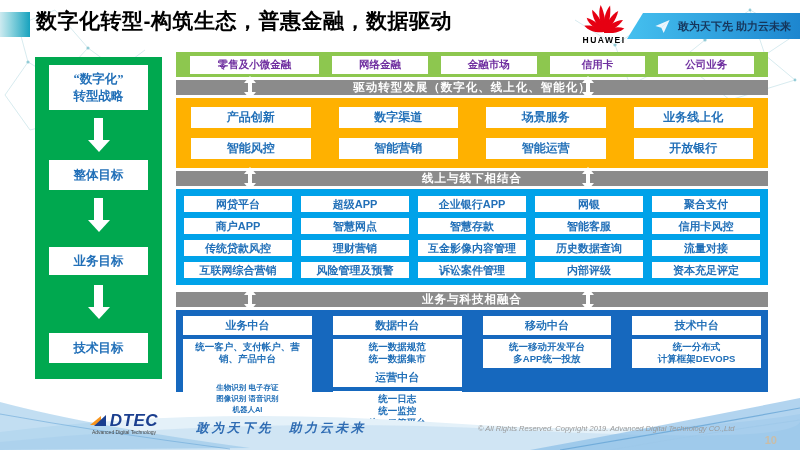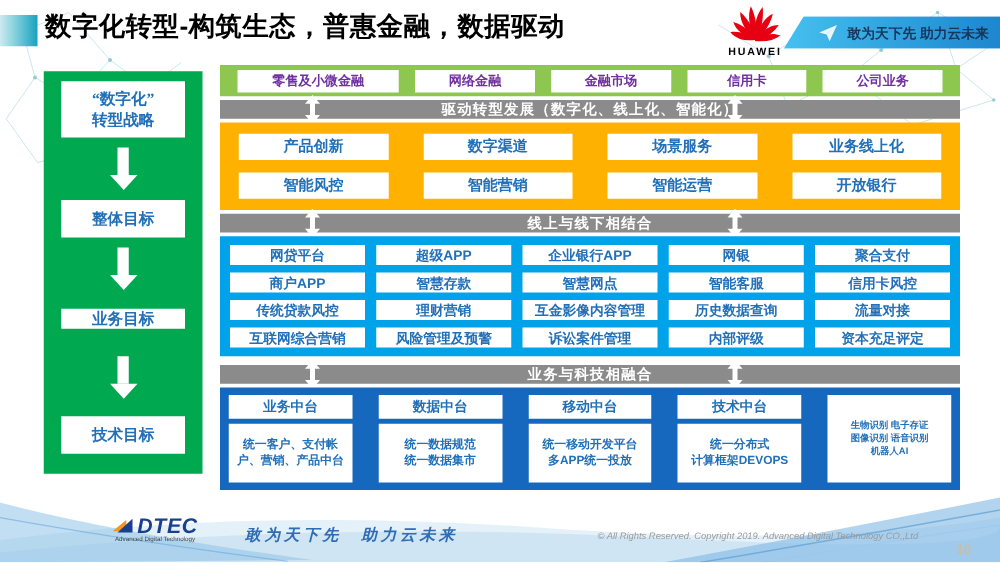--- a/index.html
+++ b/index.html
@@ -55,21 +55,21 @@
   .ybox{background:#fff;color:#2270b8;font-size:12px;font-weight:bold;
         display:flex;align-items:center;justify-content:center;white-space:nowrap;}
 
   .block-blue{left:176px;top:189px;width:592px;height:96px;background:#00a2e9;
     display:grid;grid-template-columns:repeat(5,1fr);column-gap:9px;row-gap:6px;
     padding:7px 8px;box-sizing:border-box;}
   .bbox{background:#fff;color:#2270b8;font-size:11px;font-weight:bold;
         display:flex;align-items:center;justify-content:center;white-space:nowrap;}
 
   .block-dark{left:176px;top:310px;width:592px;height:82px;background:#1668be;
-    display:grid;grid-template-columns:repeat(5,1fr);column-gap:21px;
+    display:grid;grid-template-columns:repeat(4,1fr);column-gap:21px;
     padding:6px 7px;box-sizing:border-box;}
   .pcol{display:flex;flex-direction:column;gap:4px;}
   .phead{height:19px;background:#fff;color:#2270b8;font-size:11px;font-weight:bold;
          display:flex;align-items:center;justify-content:center;white-space:nowrap;}
   .pdetail{flex:1;background:#fff;color:#2270b8;font-size:9.5px;font-weight:bold;line-height:1.3;
          display:flex;align-items:center;justify-content:center;text-align:center;
          white-space:pre-line;padding:2px 3px;box-sizing:border-box;}
   .pdetail.tiny{font-size:7.5px;line-height:1.45;}
 
   
@@ -153,21 +153,21 @@
 转型战略</div>
     <div class="sarrow" style="top:61px;">
       <div class="stem" style="height:22px;"></div>
         <div class="head"></div>
     </div>
     <div class="sbox" style="top:103px;height:30px;">整体目标</div>
     <div class="sarrow" style="top:141px;">
       <div class="stem" style="height:22px;"></div>
         <div class="head"></div>
     </div>
-    <div class="sbox" style="top:190px;height:16px;">业务目标</div>
+    <div class="sbox" style="top:190px;height:28px;">业务目标</div>
     <div class="sarrow" style="top:228px;">
       <div class="stem" style="height:22px;"></div>
         <div class="head"></div>
     </div>
     <div class="sbox" style="top:276px;height:30px;">技术目标</div>
   </div>
 
   <div class="abs band-green">
     <div class="gbox wide">零售及小微金融</div>
     <div class="gbox">网络金融</div>
@@ -207,22 +207,22 @@
     <span>线上与线下相结合</span>
   </div>
 
   <div class="abs block-blue">
     <div class="bbox">网贷平台</div>
     <div class="bbox">超级APP</div>
     <div class="bbox">企业银行APP</div>
     <div class="bbox">网银</div>
     <div class="bbox">聚合支付</div>
     <div class="bbox">商户APP</div>
+    <div class="bbox">智慧网点</div>
     <div class="bbox">智慧存款</div>
-    <div class="bbox">智慧网点</div>
     <div class="bbox">智能客服</div>
     <div class="bbox">信用卡风控</div>
     <div class="bbox">传统贷款风控</div>
     <div class="bbox">理财营销</div>
     <div class="bbox">互金影像内容管理</div>
     <div class="bbox">历史数据查询</div>
     <div class="bbox">流量对接</div>
     <div class="bbox">互联网综合营销</div>
     <div class="bbox">风险管理及预警</div>
     <div class="bbox">诉讼案件管理</div>
@@ -258,20 +258,26 @@
     <div class="pcol">
       <div class="phead">技术中台</div>
       <div class="pdetail">统一分布式
 计算框架DEVOPS</div>
     </div>
     <div class="pcol">
       <div class="pdetail tiny">生物识别 电子存证
 图像识别 语音识别
 机器人AI</div>
     </div>
+    <div class="pcol">
+      <div class="phead">运营中台</div>
+      <div class="pdetail">统一日志
+统一监控
+统一云管平台</div>
+    </div>
   </div>
 
   <svg class="abs waves" width="800" height="58" viewBox="0 0 800 58" preserveAspectRatio="none">
     <path d="M0 40 Q 200 14 430 30 T 800 22 L800 58 L0 58 Z" fill="#e4f1f9"></path>
     <path d="M0 50 Q 250 24 520 38 T 800 30 L800 58 L0 58 Z" fill="#cde3f3" opacity="0.85"></path>
     <path d="M0 10 Q 90 34 250 56 L0 58 Z" fill="#8fc3e8" opacity="0.55"></path>
     <path d="M0 22 Q 100 40 230 57" stroke="#6aa9d8" stroke-width="1" fill="none" opacity="0.6"></path>
     <path d="M800 6 Q 660 34 530 58 L800 58 Z" fill="#7fb8e4" opacity="0.6"></path>
     <path d="M800 16 Q 680 38 560 58" stroke="#5e9fd3" stroke-width="1.2" fill="none" opacity="0.7"></path>
     <path d="M800 28 Q 700 42 610 58" stroke="#9cc7e8" stroke-width="1" fill="none" opacity="0.7"></path>

